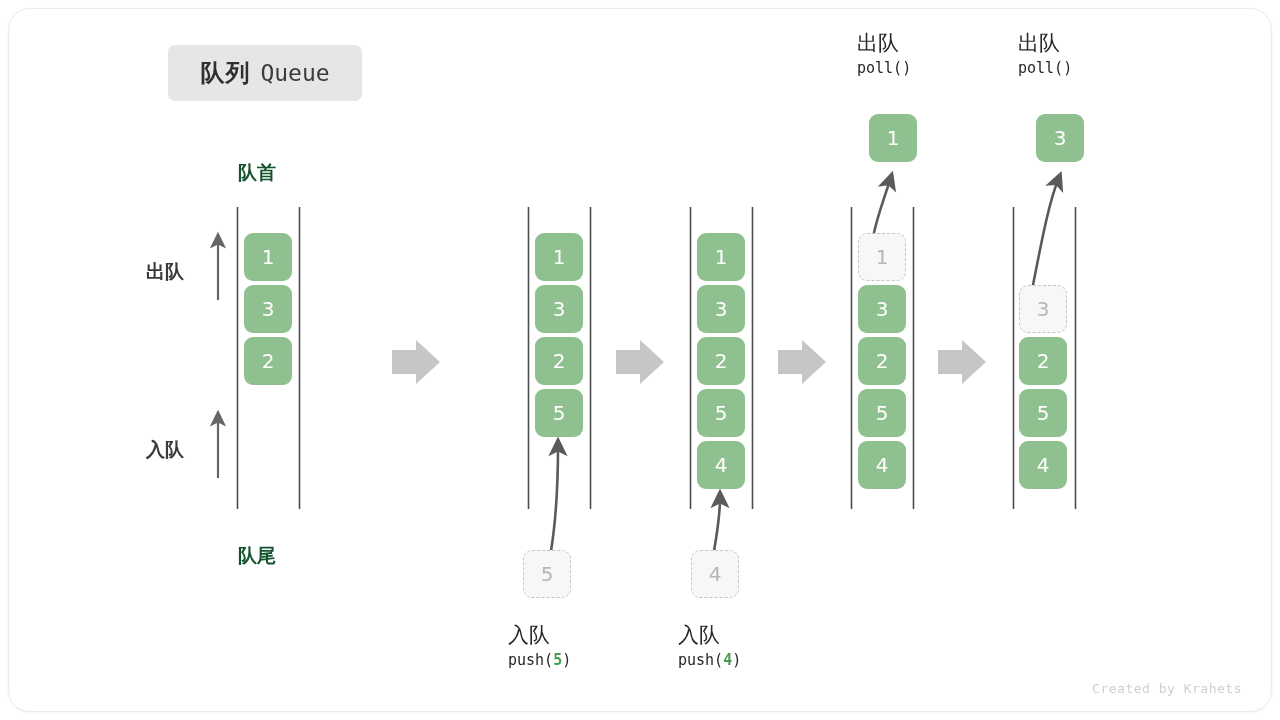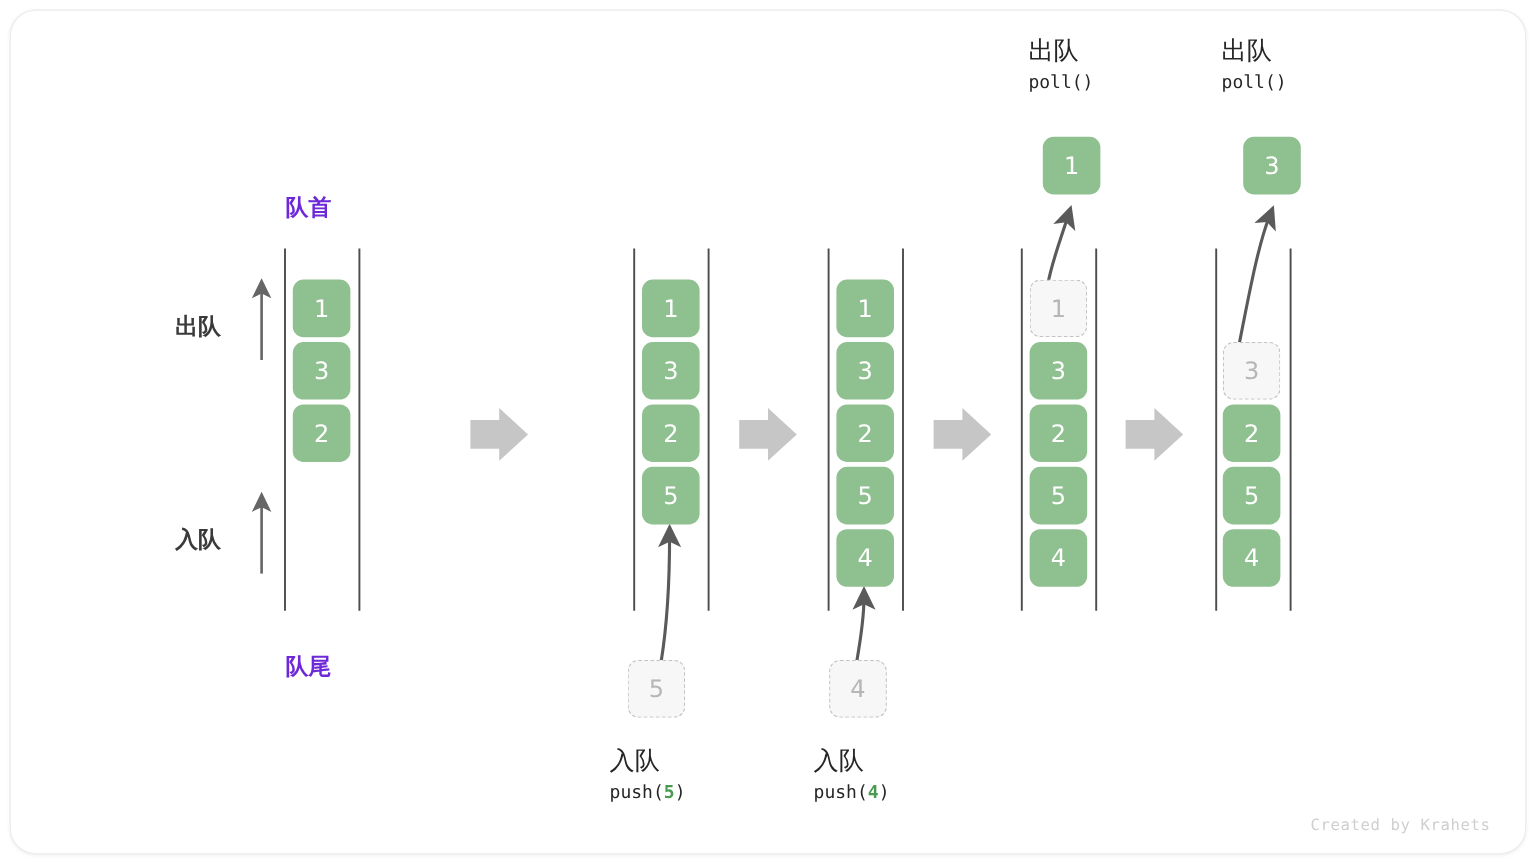--- a/index.html
+++ b/index.html
@@ -62,21 +62,21 @@
     font-family: "DejaVu Sans Mono", "Liberation Mono", monospace;
     font-size: 23px;
     color: #3d3d3d;
     margin-left: 10px;
   }
   
   .hdr-label {
     position: absolute;
     font-size: 19px;
     font-weight: bold;
-    color: #6d28d9;
+    color: #14532d;
     white-space: nowrap;
   }
   
   .side-label {
     position: absolute;
     font-size: 19px;
     font-weight: bold;
     color: #3a3a3a;
     white-space: nowrap;
   }
@@ -206,20 +206,24 @@
 
     <g>
       <path d="M873,238 C876,220 882,205 890,180" stroke="#5a5a5a" stroke-width="2.6" fill="none" marker-end="url(#thin-arrow)"></path>
     </g>
 
     <g>
       <path d="M1032,290 C1040,250 1048,205 1058,180" stroke="#5a5a5a" stroke-width="2.6" fill="none" marker-end="url(#thin-arrow)"></path>
     </g>
   </svg>
 
+  <div class="title-badge">
+    <span class="title-cn">队列</span>
+    <span class="title-en">Queue</span>
+  </div>
 
   <div class="hdr-label" style="left:238px; top:160px;">队首</div>
   <div class="hdr-label" style="left:238px; top:543px;">队尾</div>
 
   <div class="side-label" style="left:146px; top:259px;">出队</div>
   <div class="side-label" style="left:146px; top:437px;">入队</div>
 
   <div class="cell filled" style="left:244px; top:233px;">1</div>
   <div class="cell filled" style="left:244px; top:285px;">3</div>
   <div class="cell filled" style="left:244px; top:337px;">2</div>

